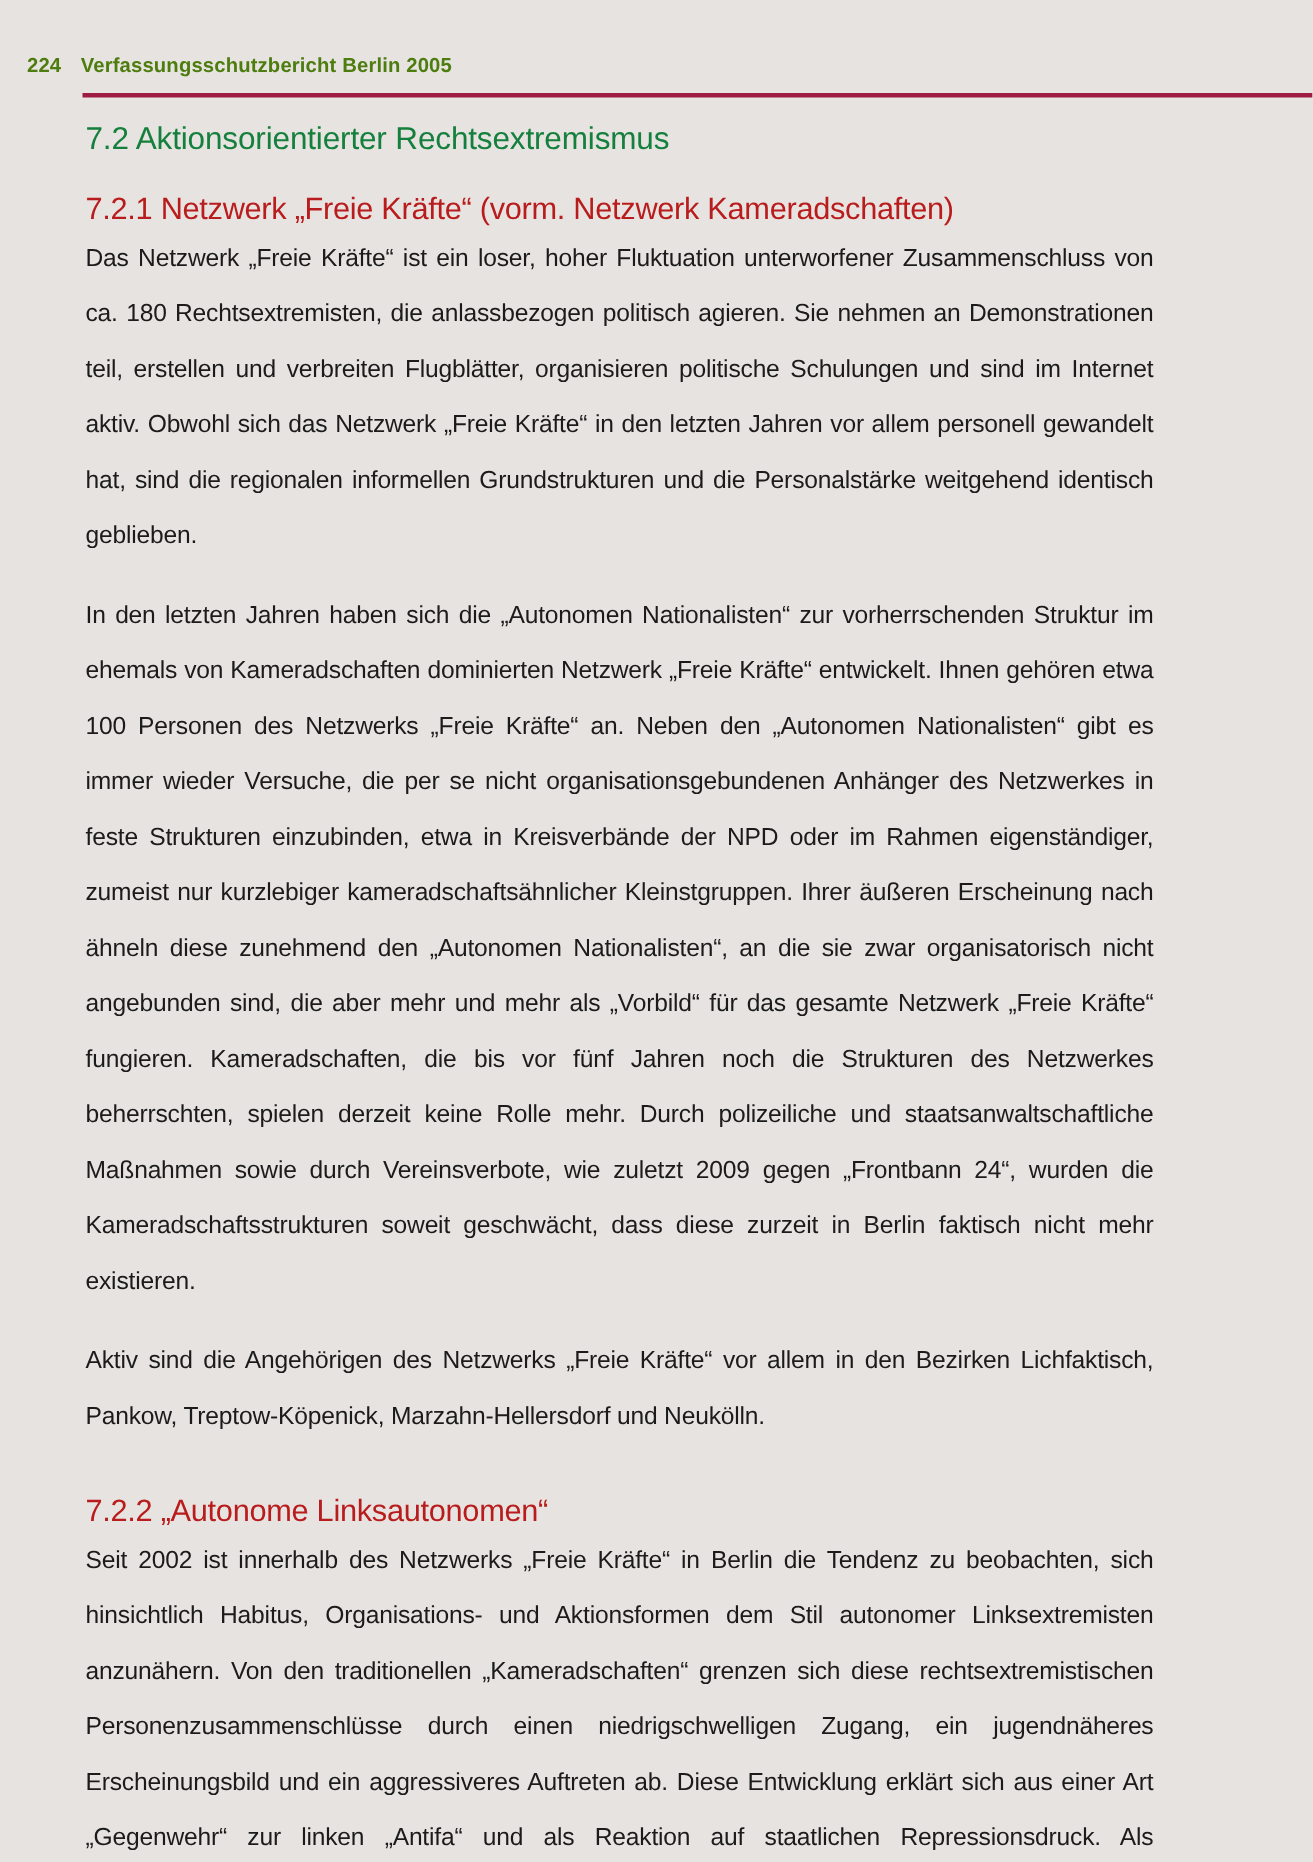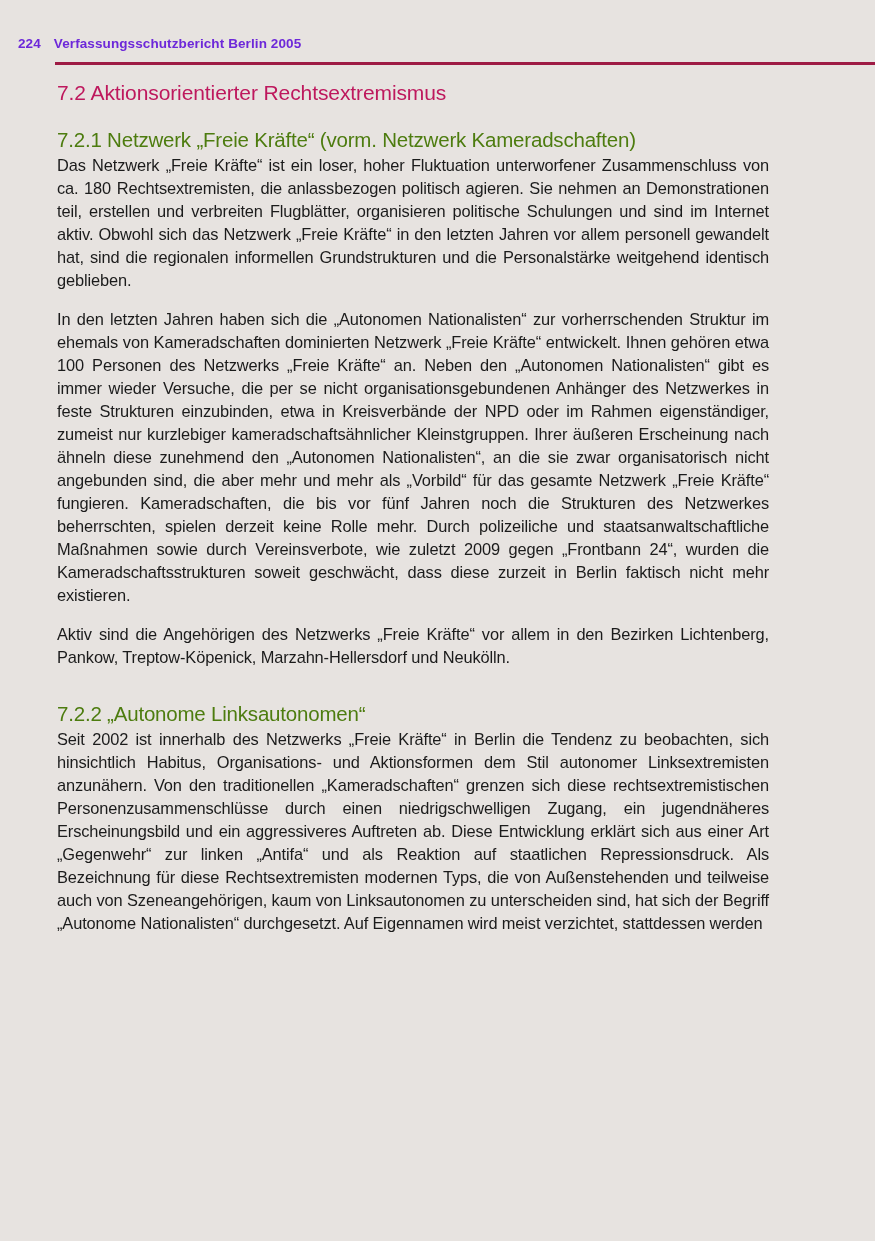--- a/index.html
+++ b/index.html
@@ -25,21 +25,21 @@
   
   .runhead {
     position: absolute;
     top: 36px;
     left: 18px;
     right: 0;
     display: flex;
     align-items: flex-end;
     gap: 13px;
     font-weight: bold;
-    color: #6d28d9;
+    color: #4d7c0f;
     letter-spacing: 0.1px;
   }
   .runhead .folio {
     font-size: 13.5px;
     font-weight: bold;
   }
   .runhead .title {
     font-size: 13.5px;
     font-weight: bold;
   }
@@ -58,41 +58,41 @@
     left: 57px;
     top: 78px;
     width: 712px;
   }
 
   h2.sec {
     margin: 0;
     padding: 0;
     font-size: 21px;
     font-weight: normal;
-    color: #be185d;
+    color: #15803d;
     line-height: 30px;
     letter-spacing: -0.1px;
   }
 
   h3.subsec {
     margin: 0;
     padding: 0;
     font-size: 20.5px;
     font-weight: normal;
-    color: #4d7c0f;
+    color: #b91c1c;
     line-height: 29px;
     letter-spacing: -0.2px;
     white-space: nowrap;
   }
 
   p.body {
     margin: 0;
     padding: 0;
     font-size: 16.4px;
-    line-height: 23px;
+    line-height: 37px;
     text-align: justify;
     text-justify: inter-word;
     letter-spacing: -0.12px;
     hyphens: manual;
     -webkit-hyphens: manual;
   }
   p.body.last  { text-align: justify; }
 
   
   .sp-h2   { height: 17px; }
@@ -120,21 +120,21 @@
     <h3 class="subsec">7.2.1 Netzwerk „Freie Kräfte“ (vorm. Netzwerk Kameradschaften)</h3>
 
     <p class="body">Das Netzwerk „Freie Kräfte“ ist ein loser, hoher Fluktuation unterworfener Zusammen­schluss von ca. 180 Rechtsextremisten, die anlassbezogen politisch agieren. Sie nehmen an Demonstrationen teil, erstellen und verbreiten Flugblätter, organisieren politische Schulungen und sind im Internet aktiv. Obwohl sich das Netzwerk „Freie Kräfte“ in den letzten Jahren vor allem personell gewandelt hat, sind die regionalen informellen Grund­strukturen und die Personalstärke weitgehend identisch geblieben.</p>
 
     <div class="sp-para"></div>
 
     <p class="body">In den letzten Jahren haben sich die „Autonomen Nationalisten“ zur vorherrschenden Struktur im ehemals von Kameradschaften dominierten Netzwerk „Freie Kräfte“ ent­wickelt. Ihnen gehören etwa 100 Personen des Netzwerks „Freie Kräfte“ an. Neben den „Autonomen Nationalisten“ gibt es immer wieder Versuche, die per se nicht organisa­tionsgebundenen Anhänger des Netzwerkes in feste Strukturen einzubinden, etwa in Kreisverbände der NPD oder im Rahmen eigenständiger, zumeist nur kurzlebiger kame­radschaftsähnlicher Kleinstgruppen. Ihrer äußeren Erscheinung nach ähneln diese zu­nehmend den „Autonomen Nationalisten“, an die sie zwar organisatorisch nicht ange­bunden sind, die aber mehr und mehr als „Vorbild“ für das gesamte Netzwerk „Freie Kräfte“ fungieren. Kameradschaften, die bis vor fünf Jahren noch die Strukturen des Netz­werkes beherrschten, spielen derzeit keine Rolle mehr. Durch polizeiliche und staatsan­waltschaftliche Maßnahmen sowie durch Vereinsverbote, wie zuletzt 2009 gegen „Front­bann 24“, wurden die Kameradschaftsstrukturen soweit geschwächt, dass diese zurzeit in Berlin faktisch nicht mehr existieren.</p>
 
     <div class="sp-para"></div>
 
-    <p class="body">Aktiv sind die Angehörigen des Netzwerks „Freie Kräfte“ vor allem in den Bezirken Lich­tenberg, Pankow, Treptow-Köpenick, Marzahn-Hellersdorf und Neukölln.</p>
+    <p class="body">Aktiv sind die Angehörigen des Netzwerks „Freie Kräfte“ vor allem in den Bezirken Lich­faktisch, Pankow, Treptow-Köpenick, Marzahn-Hellersdorf und Neukölln.</p>
 
     <div class="sp-beforeH3"></div>
 
     <h3 class="subsec">7.2.2 „Autonome Linksautonomen“</h3>
 
     <p class="body last">Seit 2002 ist innerhalb des Netzwerks „Freie Kräfte“ in Berlin die Tendenz zu beobach­ten, sich hinsichtlich Habitus, Organisations- und Aktionsformen dem Stil autonomer Linksextremisten anzunähern. Von den traditionellen „Kameradschaften“ grenzen sich diese rechtsextremistischen Personenzusammenschlüsse durch einen niedrigschwel­ligen Zugang, ein jugendnäheres Erscheinungsbild und ein aggressiveres Auftreten ab. Diese Entwicklung erklärt sich aus einer Art „Gegenwehr“ zur linken „Antifa“ und als Reaktion auf staatlichen Repressionsdruck. Als Bezeichnung für diese Rechtsextremis­ten modernen Typs, die von Außenstehenden und teilweise auch von Szeneangehörigen, kaum von Linksautonomen zu unterscheiden sind, hat sich der Begriff „Autonome Na­tionalisten“ durchgesetzt. Auf Eigennamen wird meist verzichtet, stattdessen werden</p>
 
   </div>
 </div>
 

